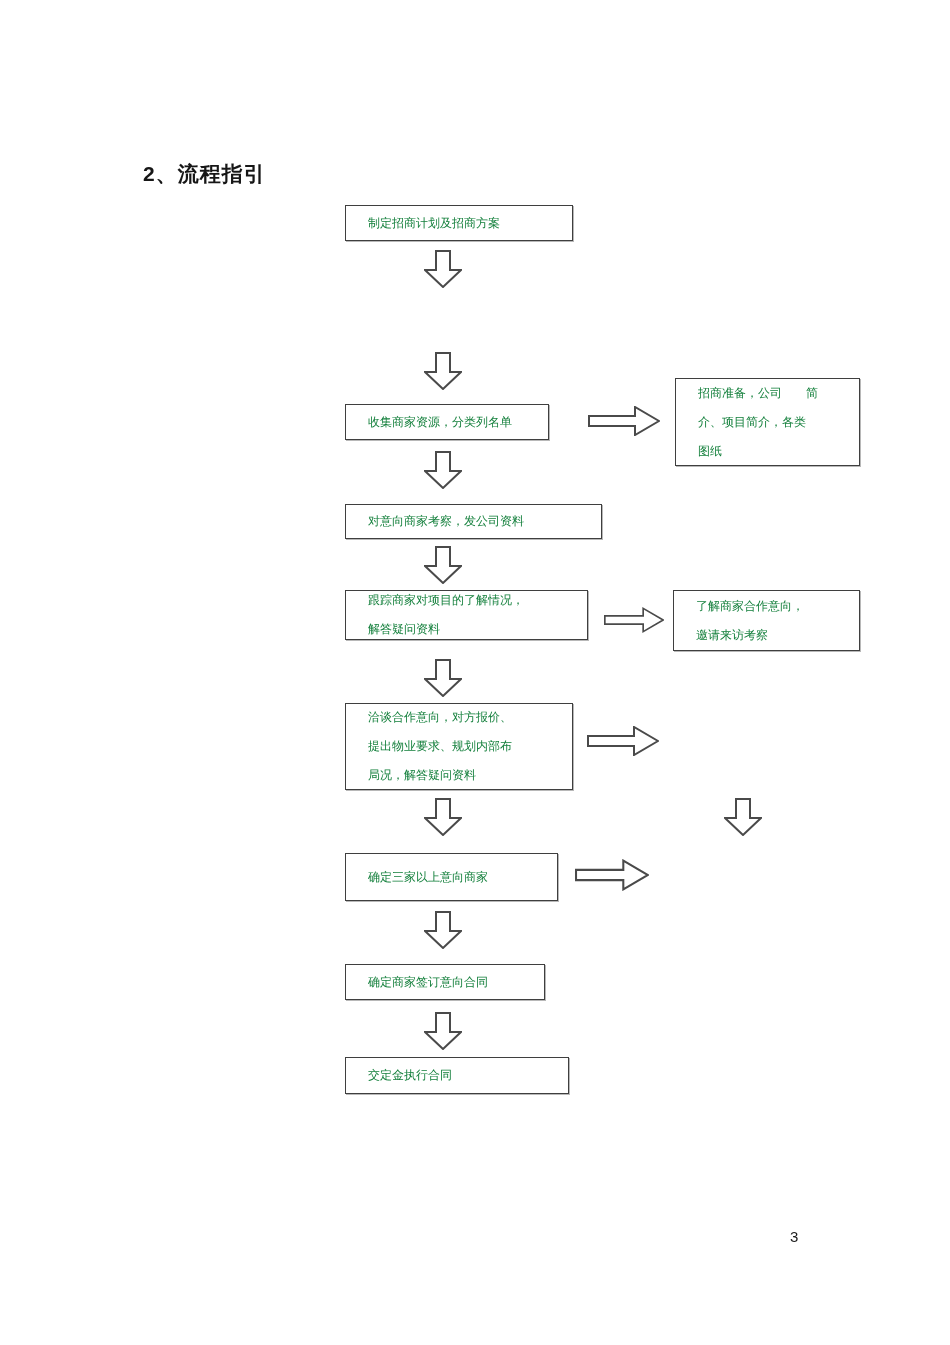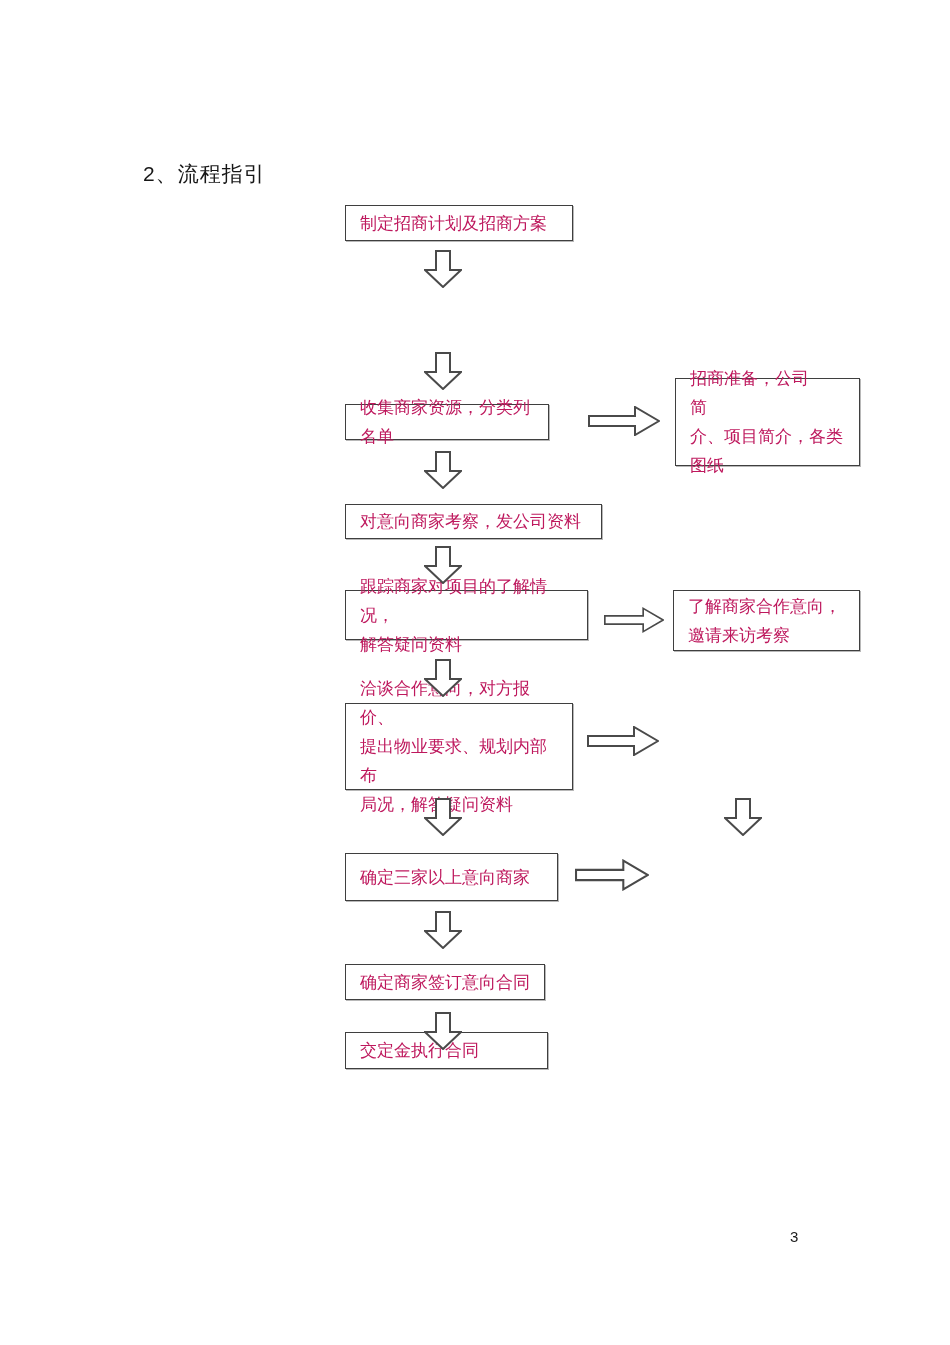--- a/index.html
+++ b/index.html
@@ -14,35 +14,35 @@
     height: 1345px;
     background: #ffffff;
     overflow: hidden;
   }
   .heading {
     position: absolute;
     left: 143px;
     top: 160px;
     margin: 0;
     font-size: 21px;
-    font-weight: 400;
+    font-weight: 700;
     color: #161616;
     letter-spacing: 1px;
   }
   .box {
     position: absolute;
     box-sizing: border-box;
     border: 1.5px solid #3f3f3f;
     background: #ffffff;
     box-shadow: 1px 1px 0 rgba(0,0,0,0.28);
     display: flex;
     align-items: center;
-    padding: 2px 14px;
-    font-size: 17px;
-    color: #be185d;
+    padding: 2px 22px;
+    font-size: 12px;
+    color: #15803d;
     line-height: 29px;
   }
   .box .lbl {
     white-space: pre-line;
   }
   .arrow {
     position: absolute;
   }
   .pagenum {
     position: absolute;
@@ -76,21 +76,21 @@
     <span class="lbl">洽谈合作意向，对方报价、
 提出物业要求、规划内部布
 局况，解答疑问资料</span>
   </div>
   <div class="box" style="left:345px;top:853px;width:213px;height:48px">
     <span class="lbl">确定三家以上意向商家</span>
   </div>
   <div class="box" style="left:345px;top:964px;width:200px;height:36px">
     <span class="lbl">确定商家签订意向合同</span>
   </div>
-  <div class="box" style="left:345px;top:1032px;width:203px;height:37px">
+  <div class="box" style="left:345px;top:1057px;width:224px;height:37px">
     <span class="lbl">交定金执行合同</span>
   </div>
 
   <div class="box" style="left:675px;top:378px;width:185px;height:88px">
     <span class="lbl">招商准备，公司　　简
 介、项目简介，各类
 图纸</span>
   </div>
   <div class="box" style="left:673px;top:590px;width:187px;height:61px">
     <span class="lbl">了解商家合作意向，

